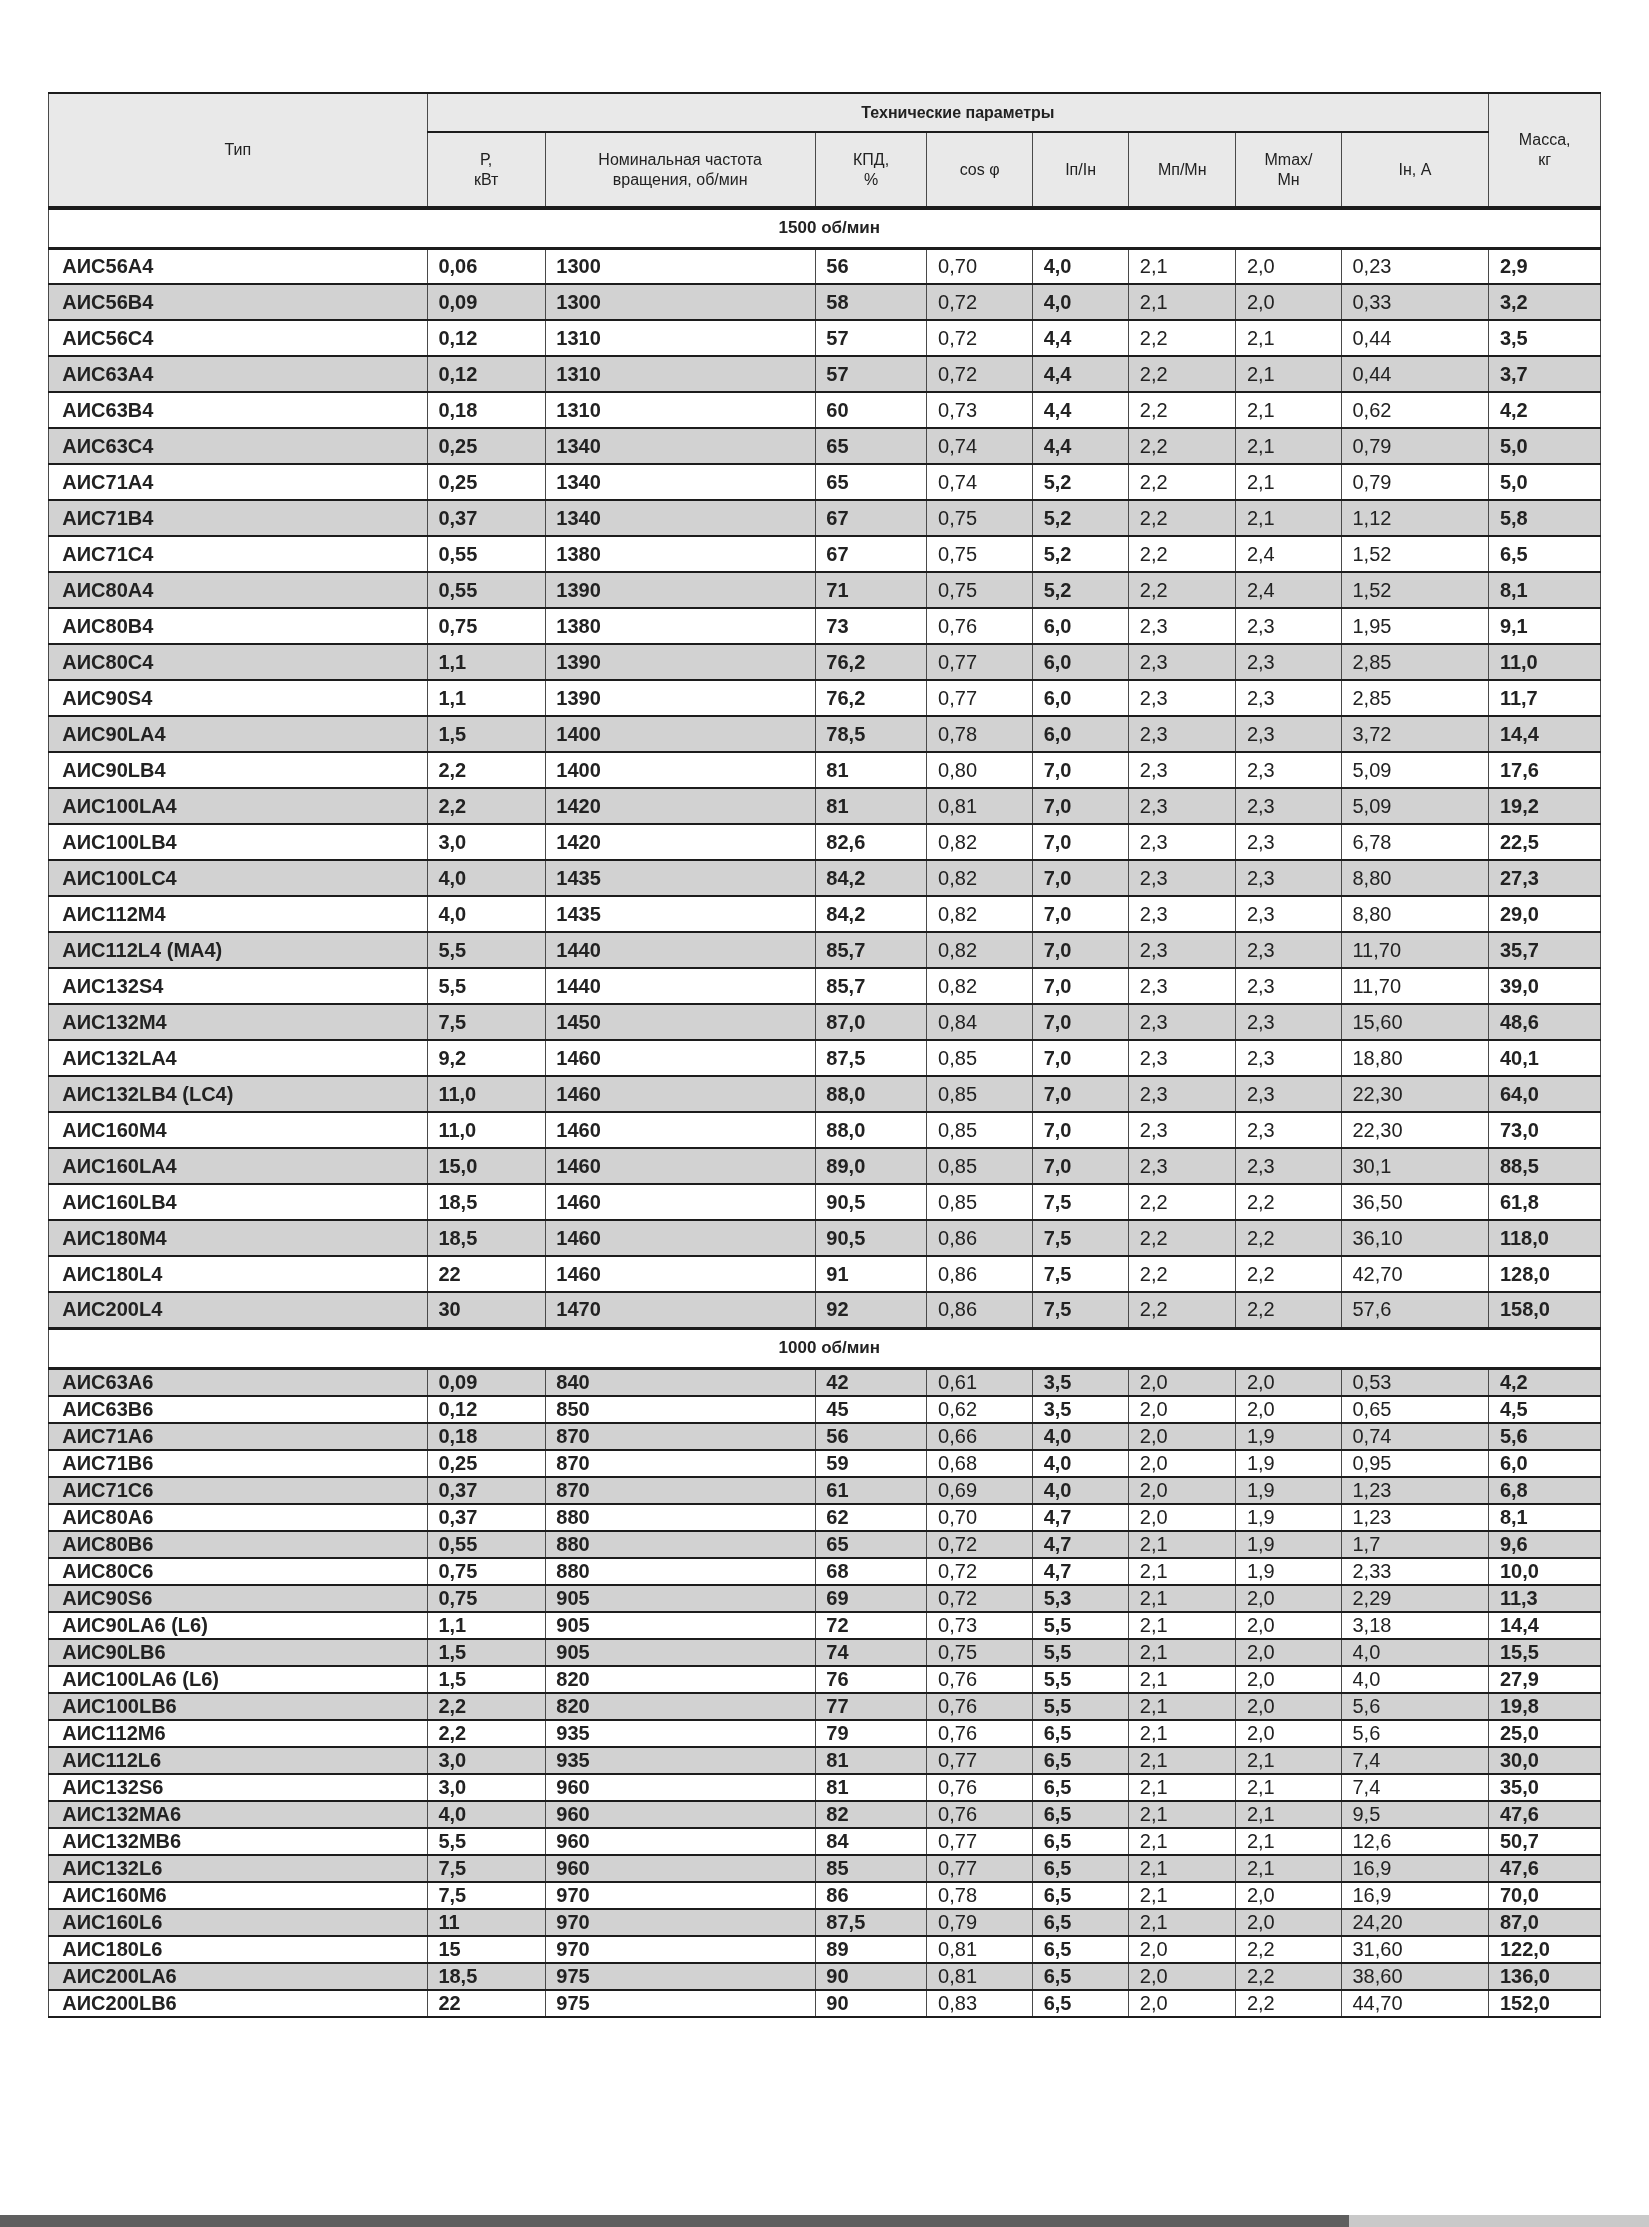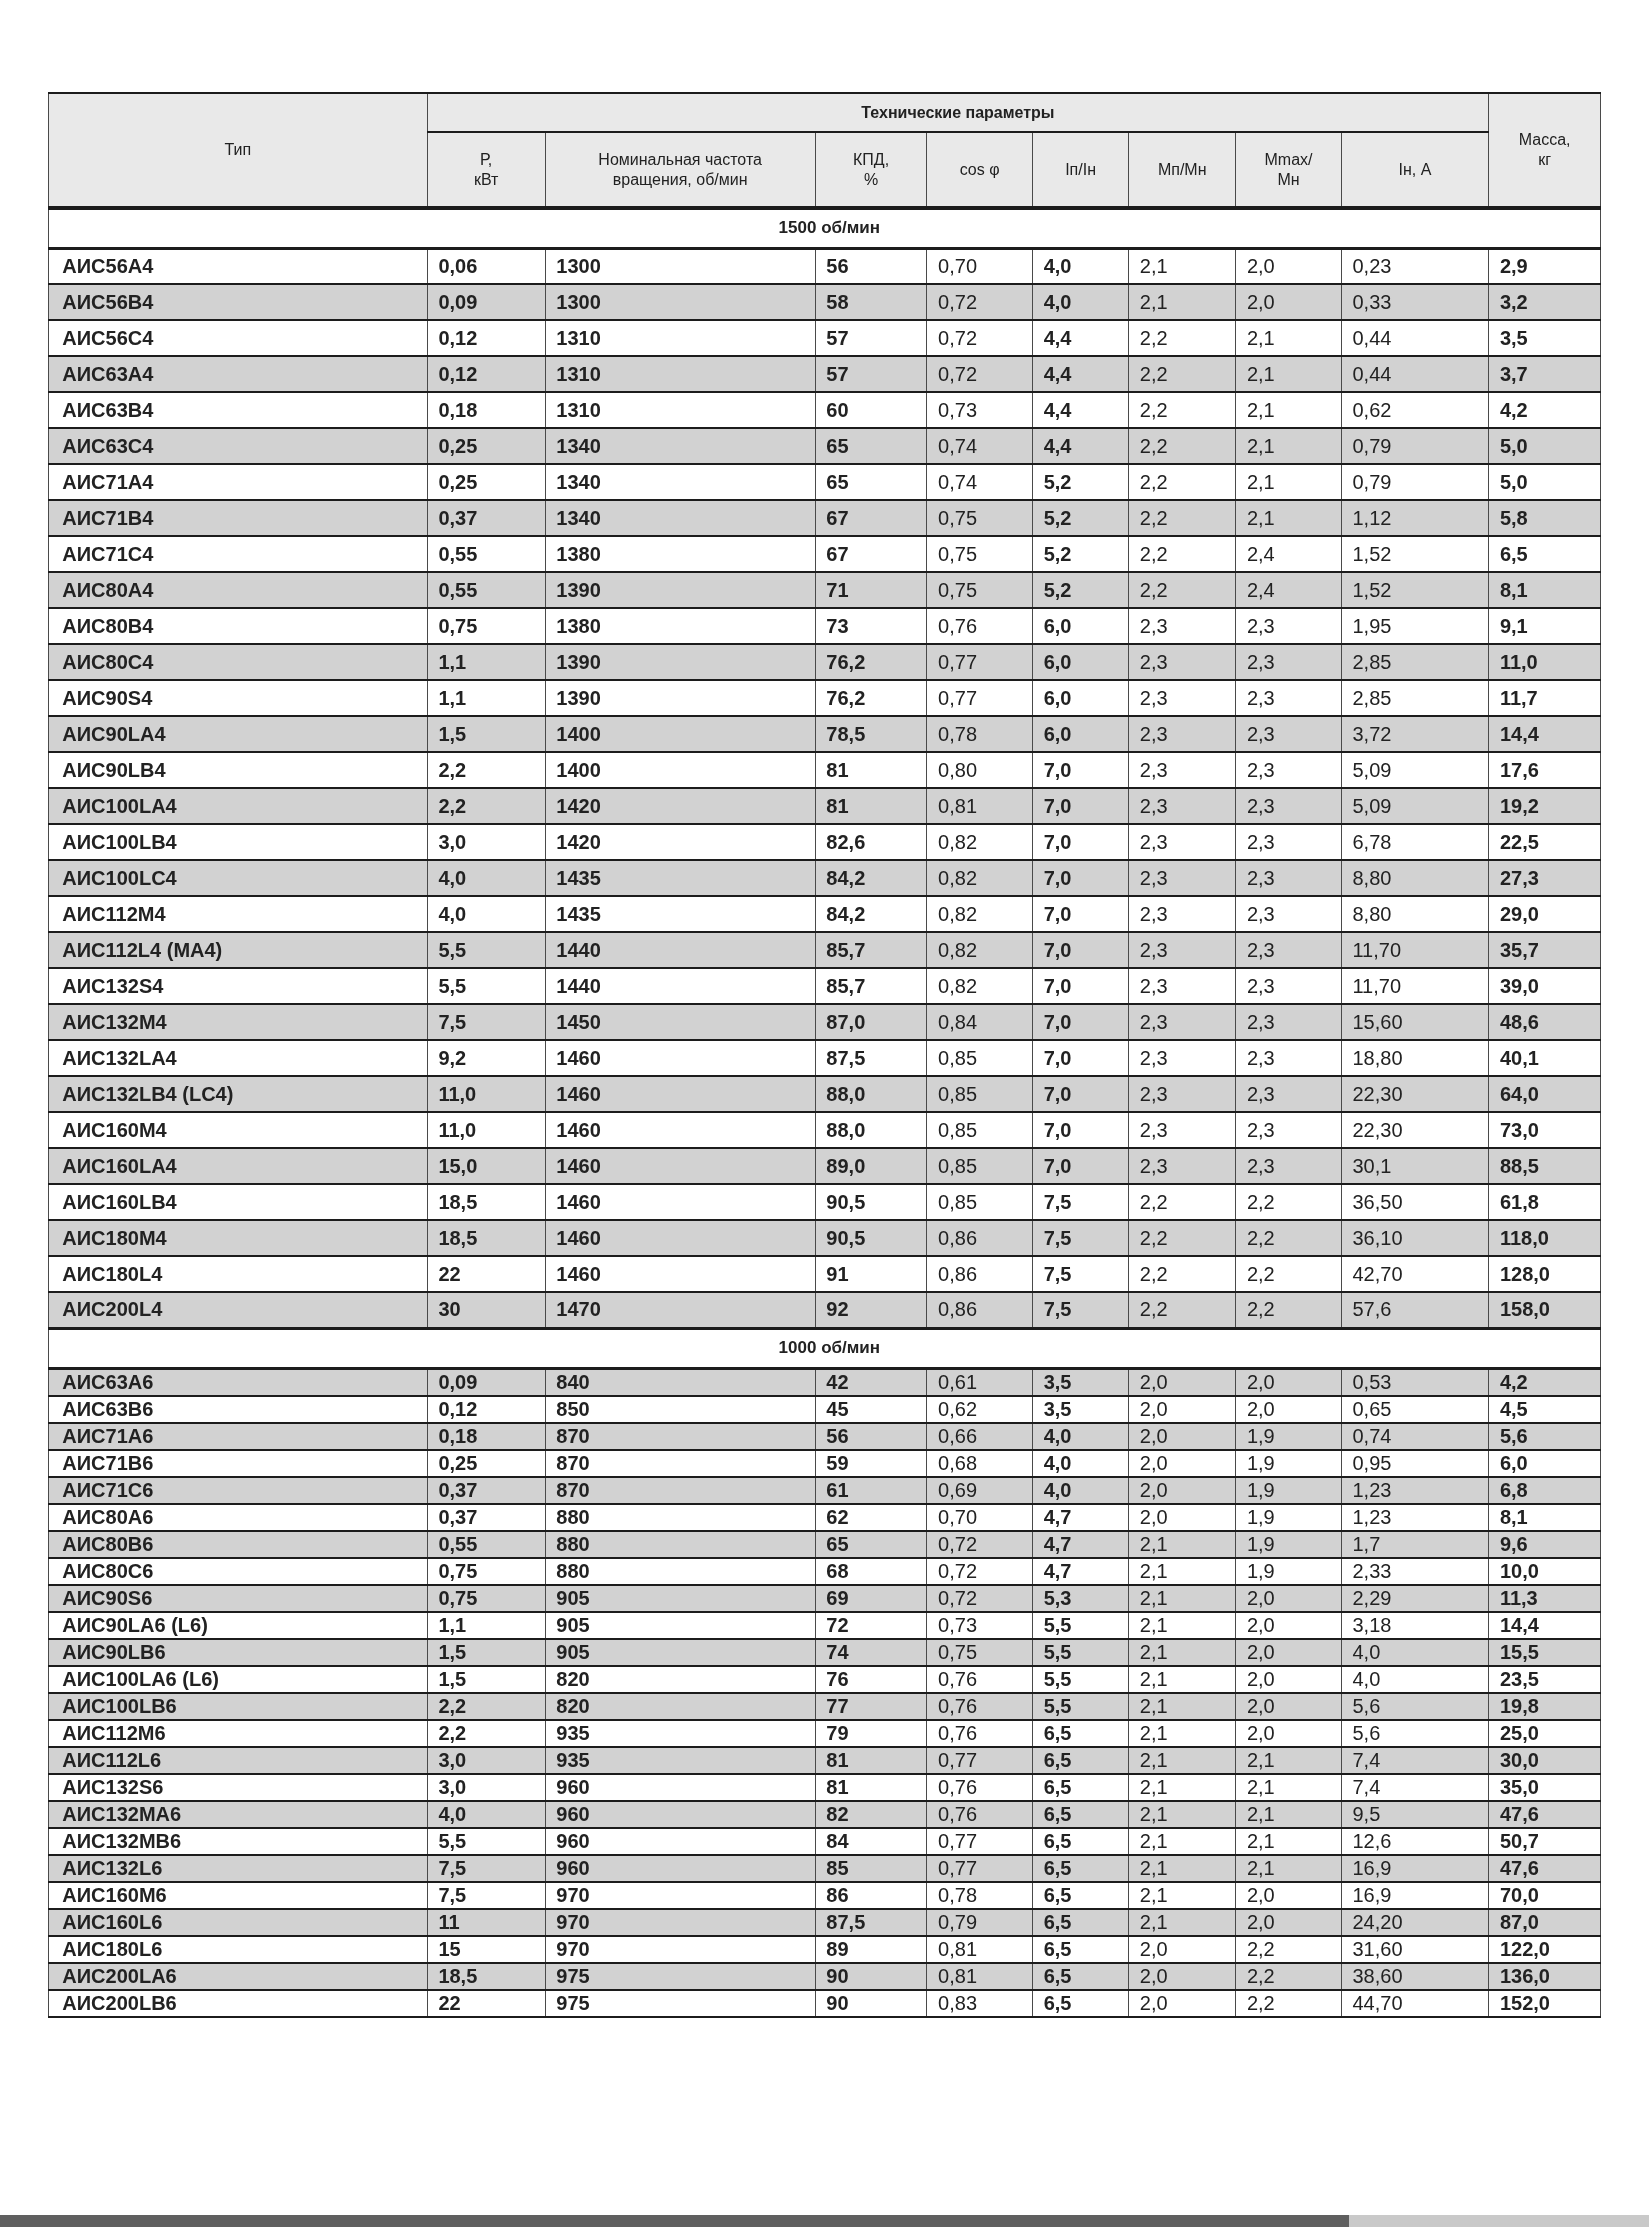--- a/index.html
+++ b/index.html
@@ -628,21 +628,21 @@
       <tr class="data-row">
         <td class="c0">АИС100LA6 (L6)</td>
         <td class="c1">1,5</td>
         <td class="c2">820</td>
         <td class="c3">76</td>
         <td class="c4">0,76</td>
         <td class="c5">5,5</td>
         <td class="c6">2,1</td>
         <td class="c7">2,0</td>
         <td class="c8">4,0</td>
-        <td class="c9">23,5</td>
+        <td class="c9">27,9</td>
       </tr>
       <tr class="data-row shaded">
         <td class="c0">АИС100LB6</td>
         <td class="c1">2,2</td>
         <td class="c2">820</td>
         <td class="c3">77</td>
         <td class="c4">0,76</td>
         <td class="c5">5,5</td>
         <td class="c6">2,1</td>
         <td class="c7">2,0</td>

